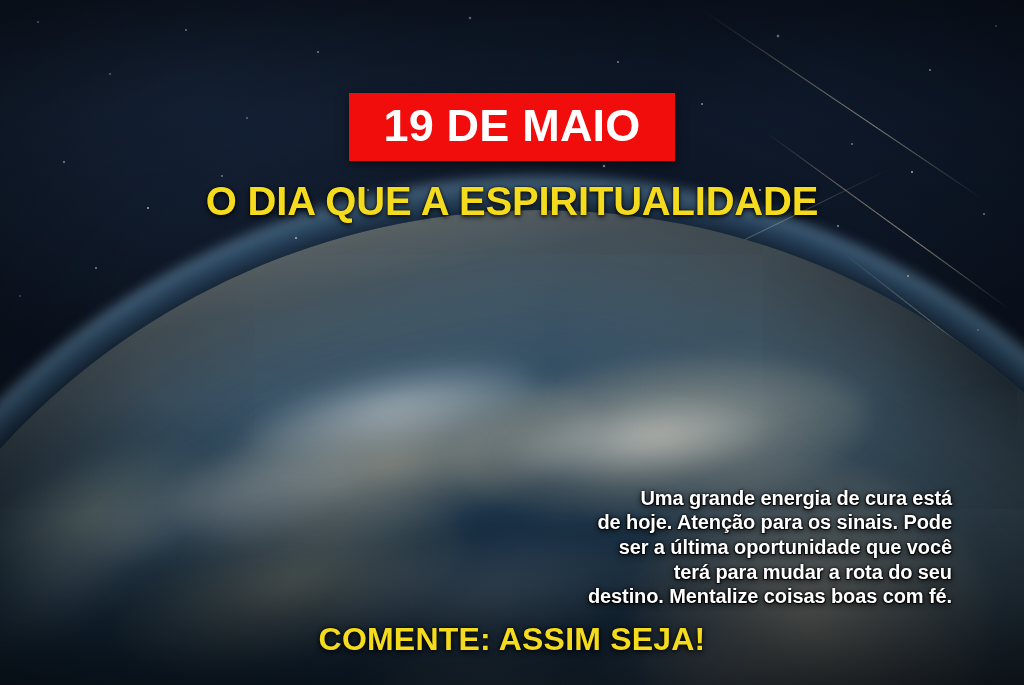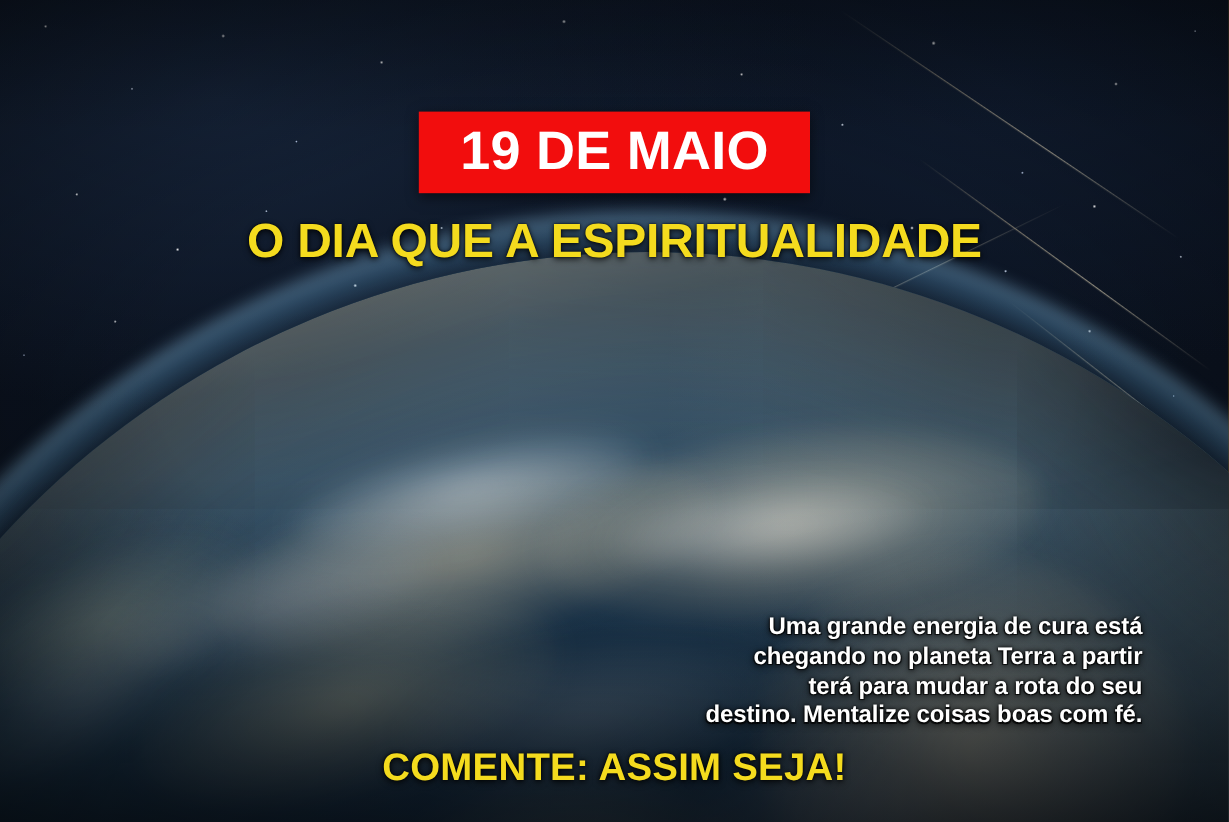--- a/index.html
+++ b/index.html
@@ -330,21 +330,22 @@
     <div class="date-banner">19 DE MAIO</div>
 
     <div class="headline">
       <span class="ln">O DIA QUE A ESPIRITUALIDADE</span>
     </div>
 
     <div class="spacer"></div>
 
     <div class="body-copy">
       <span class="ln">Uma grande energia de cura está</span>
-      <span class="ln">chegando no planeta Terra a partir</span>
+      <span class="ln">de hoje. Atenção para os sinais. Pode</span>
+      <span class="ln">ser a última oportunidade que você</span>
       <span class="ln">terá para mudar a rota do seu</span>
       <span class="ln">destino. Mentalize coisas boas com fé.</span>
     </div>
 
     <div class="cta">COMENTE: ASSIM SEJA!</div>
 
   </div>
 </div>
 
 </body></html>

